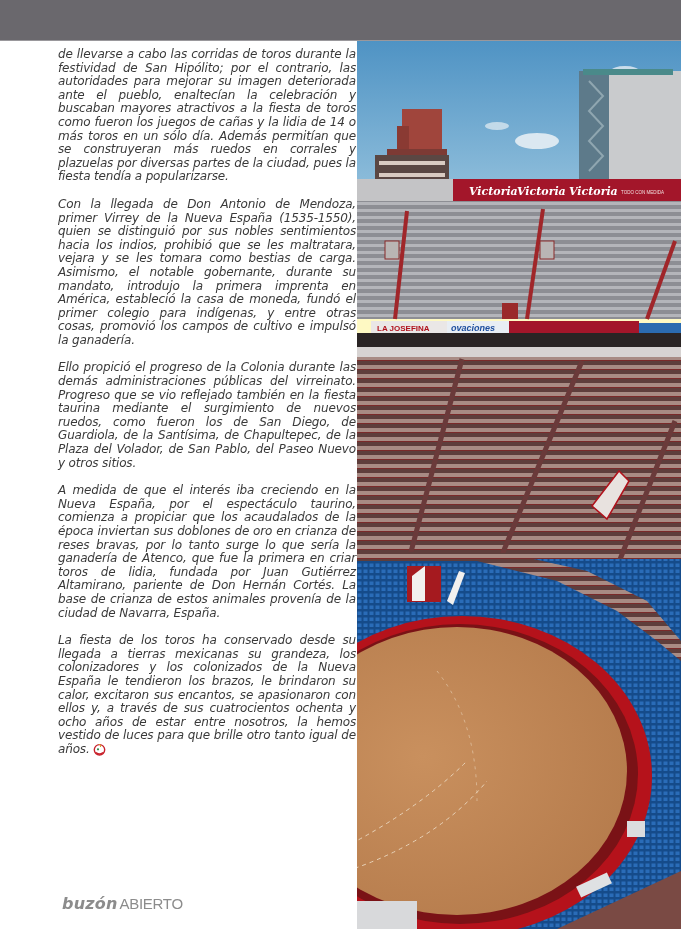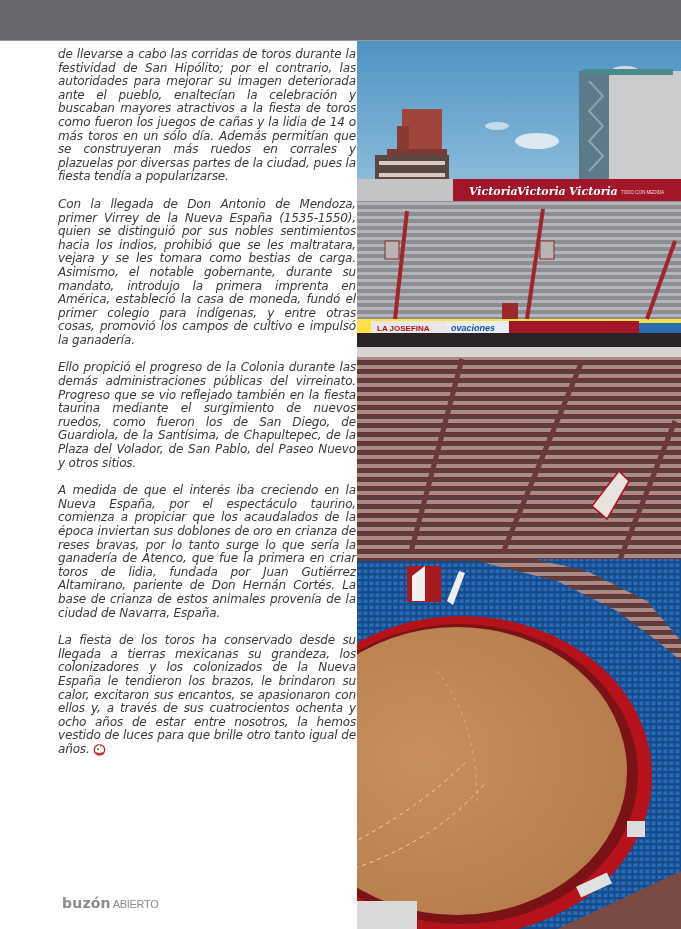--- a/index.html
+++ b/index.html
@@ -2,23 +2,23 @@
 <html><head>
   <meta charset="utf-8">
   <style>
     html, body { margin: 0; padding: 0; }
     body { width: 681px; height: 929px; position: relative; overflow: hidden; background: #ffffff; font-family: "Liberation Sans", sans-serif; }
     .topbar { position: absolute; left: 0; top: 0; width: 681px; height: 40px; background: #6a686d; border-bottom: 1px solid #9a989c; }
     .text-col { position: absolute; left: 58px; top: 48px; width: 298px; color: #3a3a3a; font-family: "DejaVu Sans", sans-serif; font-size: 12px; line-height: 13.6px; letter-spacing: -0.15px; font-style: italic; }
     .text-col p { margin: 0 0 14px 0; text-align: justify; text-align-last: left; }
     .emblem { display: inline-block; width: 13px; height: 13px; vertical-align: -3px; margin-left: 3px; }
     .footer-logo { position: absolute; left: 62px; top: 894px; color: #8c8c8c; }
-    .logo-main { font-family: "DejaVu Sans", sans-serif; font-weight: bold; font-size: 14px; letter-spacing: 0.2px; }
-    .logo-sub { font-family: "Liberation Sans", sans-serif; font-size: 11px; letter-spacing: -0.3px; margin-left: 2px; }
-    .photo { position: absolute; left: 357px; top: 41px; width: 324px; height: 888px; overflow: hidden; background: #fde047; }
+    .logo-main { font-family: "DejaVu Sans", sans-serif; font-weight: bold; font-size: 16px; letter-spacing: 0.2px; font-style: italic; }
+    .logo-sub { font-family: "Liberation Sans", sans-serif; font-size: 15px; letter-spacing: -0.3px; margin-left: 2px; }
+    .photo { position: absolute; left: 357px; top: 41px; width: 324px; height: 888px; overflow: hidden; background: #fef9c3; }
     .photo svg { display: block; }
   </style>
 </head>
 <body>
 
 <div class="topbar"></div>
 
 <div class="text-col">
   <p>de llevarse a cabo las corridas de toros durante la festividad de San Hipólito; por el contrario, las autoridades para mejorar su imagen deteriorada ante el pueblo, enaltecían la celebración y buscaban mayores atractivos a la fiesta de  toros como fueron los juegos de cañas y la lidia de 14 o más toros en un sólo día. Además permitían que se construyeran más ruedos en corrales y plazuelas por diversas partes de la ciudad, pues la fiesta tendía a popularizarse.</p>
   <p>Con la llegada de Don Antonio de Mendoza, primer Virrey de la Nueva España (1535-1550), quien se distinguió por sus nobles sentimientos hacia los indios, prohibió que se les maltratara, vejara y se les tomara como bestias de carga. Asimismo, el notable gobernante, durante su mandato, introdujo la primera imprenta en América, estableció la casa de moneda, fundó el primer colegio para indígenas, y entre otras cosas, promovió los campos de cultivo e impulsó la ganadería.</p>

